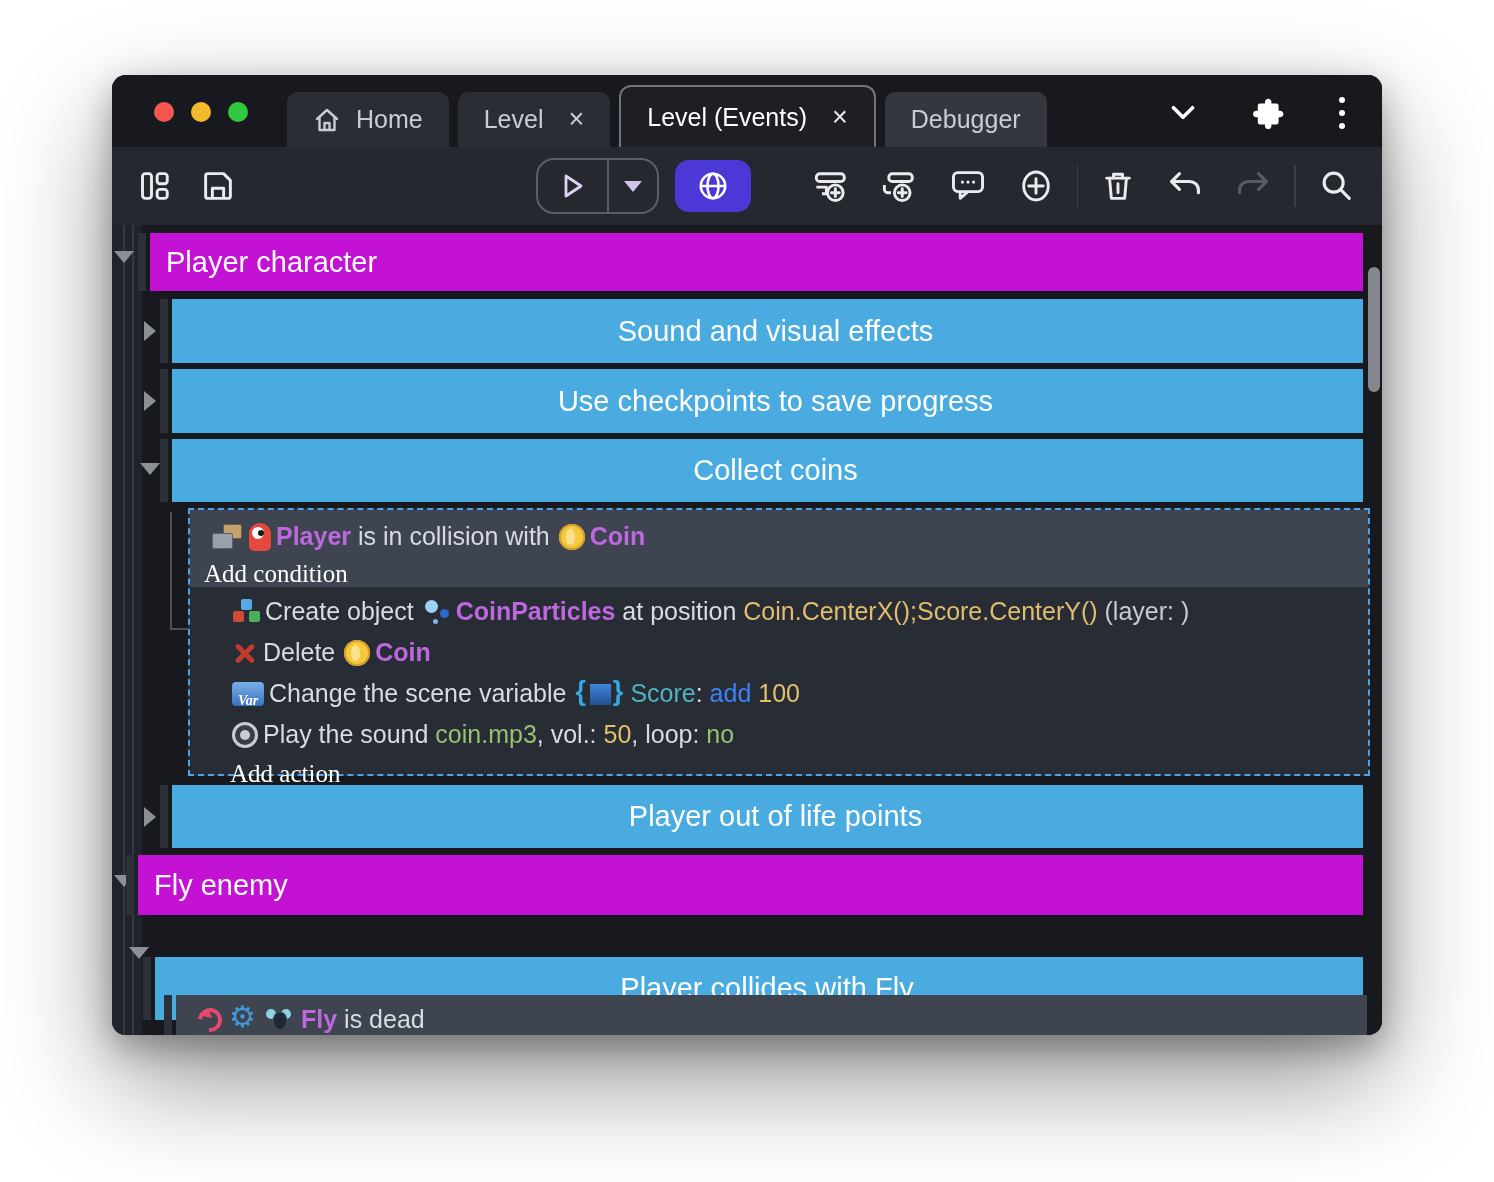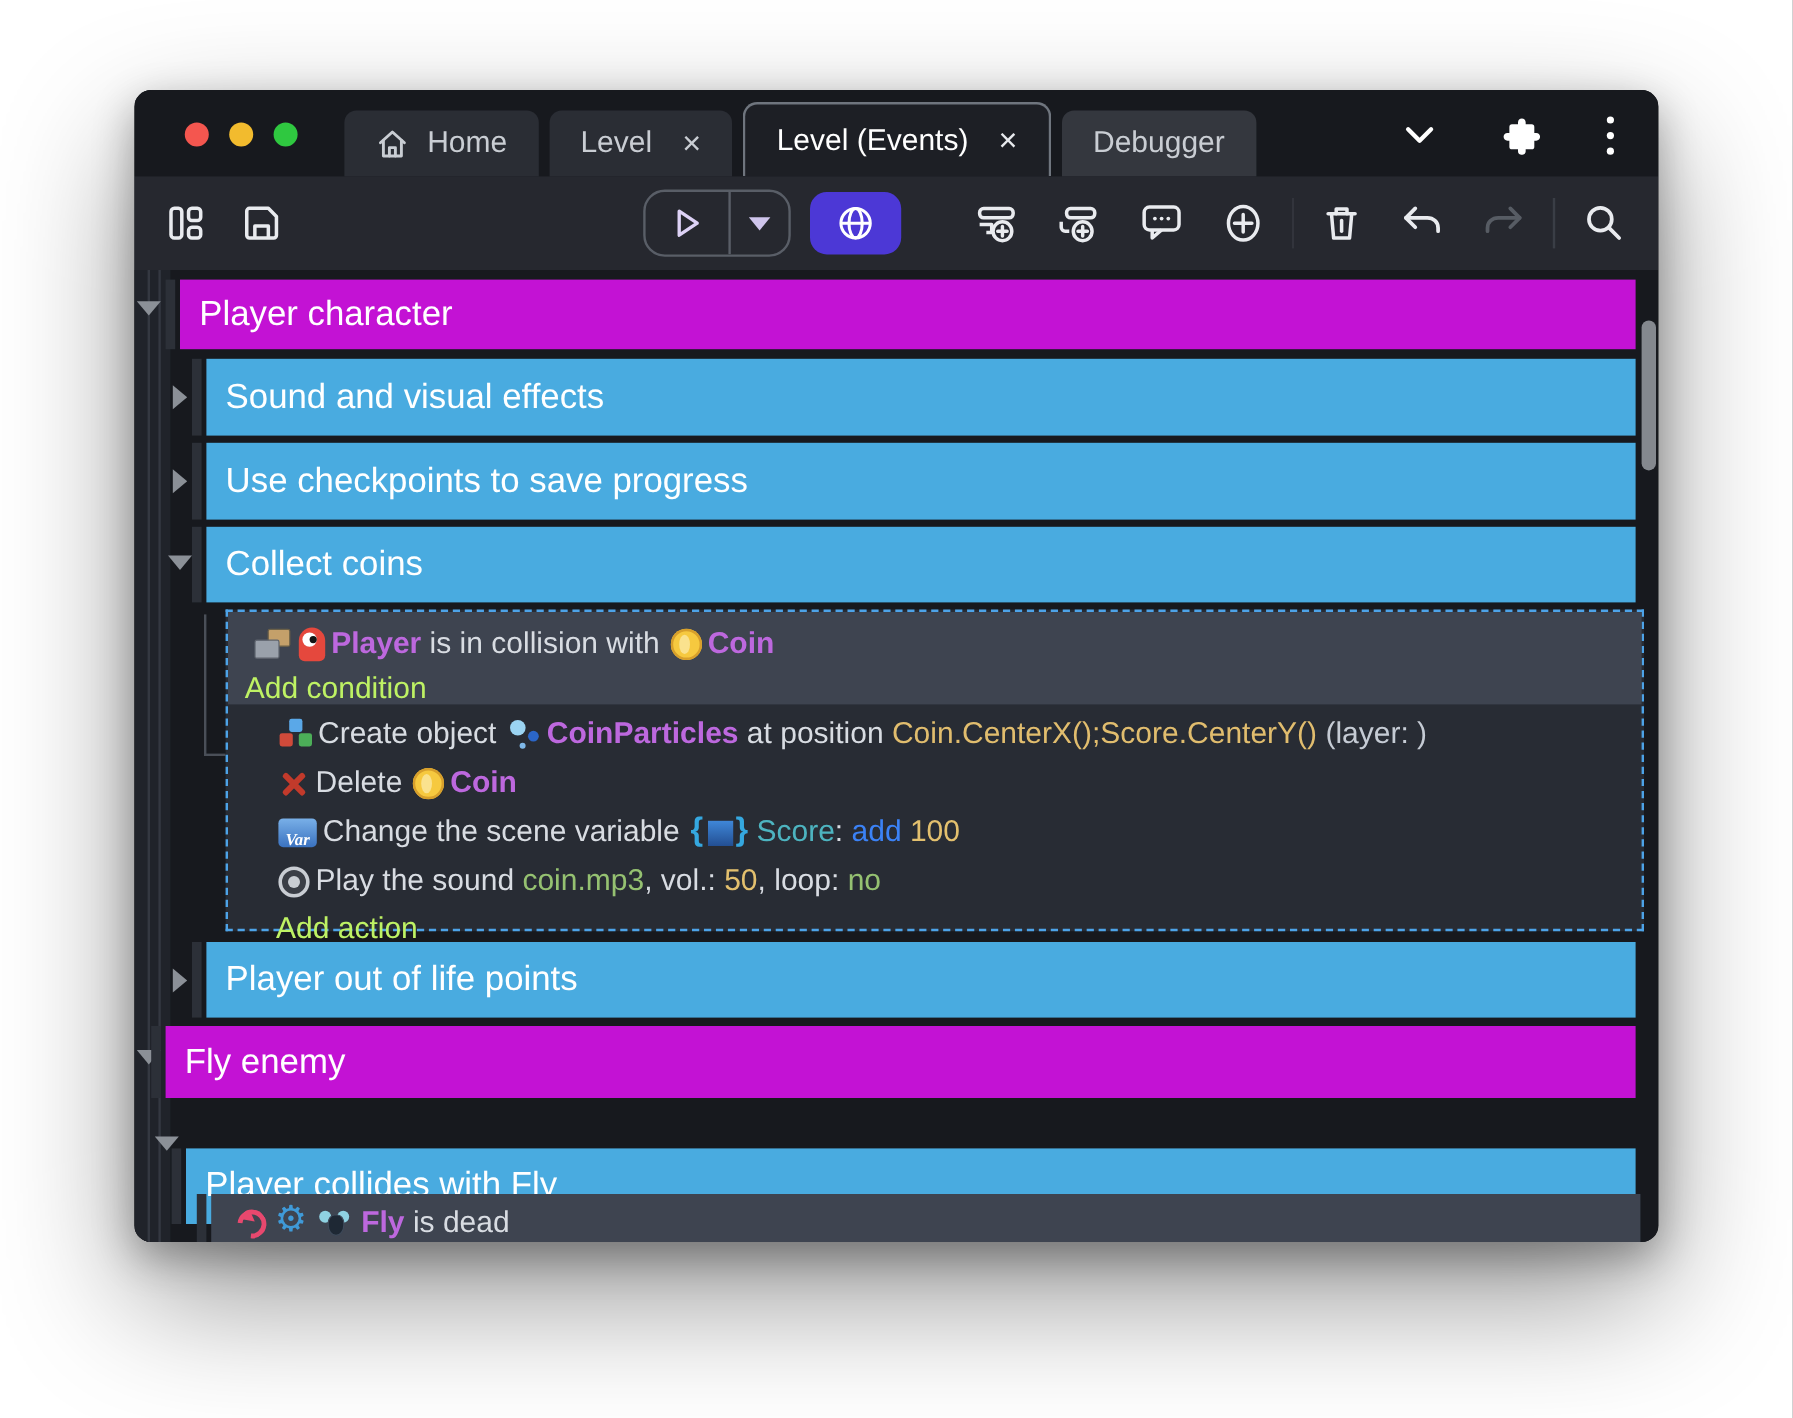--- a/index.html
+++ b/index.html
@@ -54,35 +54,35 @@
   .events{position:absolute;left:0;top:150px;right:0;bottom:0;background:#17191e;overflow:hidden;}
   .rail{position:absolute;left:0;top:0;bottom:0;width:30px;background:#20232a;}
   .rail::before,.rail::after{content:"";position:absolute;top:0;bottom:0;width:2px;background:#343841;}
   .rail::before{left:11px;} .rail::after{left:20px;}
   .hdr{
     position:absolute;display:flex;align-items:center;padding-left:16px;box-sizing:border-box;
     color:#ffffff;font-size:29px;font-weight:500;cursor:pointer;
   }
   .hdr::before{content:"";position:absolute;left:-12px;top:0;bottom:0;width:8px;background:#2c3038;}
   .hdr.magenta{background:#c312d4;}
-  .hdr.blue{background:#49abe0;}
+  .hdr.blue{background:#49abe0;justify-content:center;}
   .arrow{position:absolute;width:0;height:0;cursor:pointer;}
   .arrow.down{border-left:10px solid transparent;border-right:10px solid transparent;border-top:12px solid #8b9097;}
   .arrow.right{border-top:10px solid transparent;border-bottom:10px solid transparent;border-left:12px solid #8b9097;}
   .guide-l{position:absolute;border-left:2px solid #4a4f58;border-bottom:2px solid #4a4f58;}
   
   .event{
     position:absolute;border:2px dashed #4da3e8;background:#282c34;box-sizing:border-box;
     display:flex;flex-direction:column;cursor:pointer;
   }
   .cond-zone{background:#3e4450;height:77px;box-sizing:border-box;padding:6px 10px 0 20px;}
   .act-zone{flex:1;padding:4px 10px 0 40px;}
   .rich-line{display:flex;align-items:center;height:41px;font-size:25px;}
   .rich-line span{white-space:pre;}
-  .add-link{font-size:25px;color:#bef264;height:34px;display:flex;align-items:center;cursor:pointer;}
+  .add-link{font-size:25px;color:#ffffff;height:34px;display:flex;align-items:center;cursor:pointer;font-family:Liberation Serif, serif;}
   .cond-zone .add-link{padding-left:0;margin-left:-6px;}
   .act-zone .add-link{margin-top:2px;}
   .seg-plain{color:#d8dce2;} .seg-object{color:#bd68de;font-weight:bold;}
   .seg-expression{color:#e1bd6e;} .seg-layer{color:#c5cbd4;}
   .seg-variable{color:#4db4c0;} .seg-operator{color:#3b82f6;}
   .seg-number{color:#e3c06e;} .seg-string{color:#95c171;}
   
   .event-partial{position:absolute;background:#3e4450;box-sizing:border-box;padding:4px 10px 0 20px;cursor:pointer;}
   .event-partial::before{content:"";position:absolute;left:-12px;top:0;bottom:0;width:8px;background:#2c3038;}
   .scroll-thumb{position:absolute;right:2px;width:12px;border-radius:7px;background:#84888e;cursor:pointer;}

